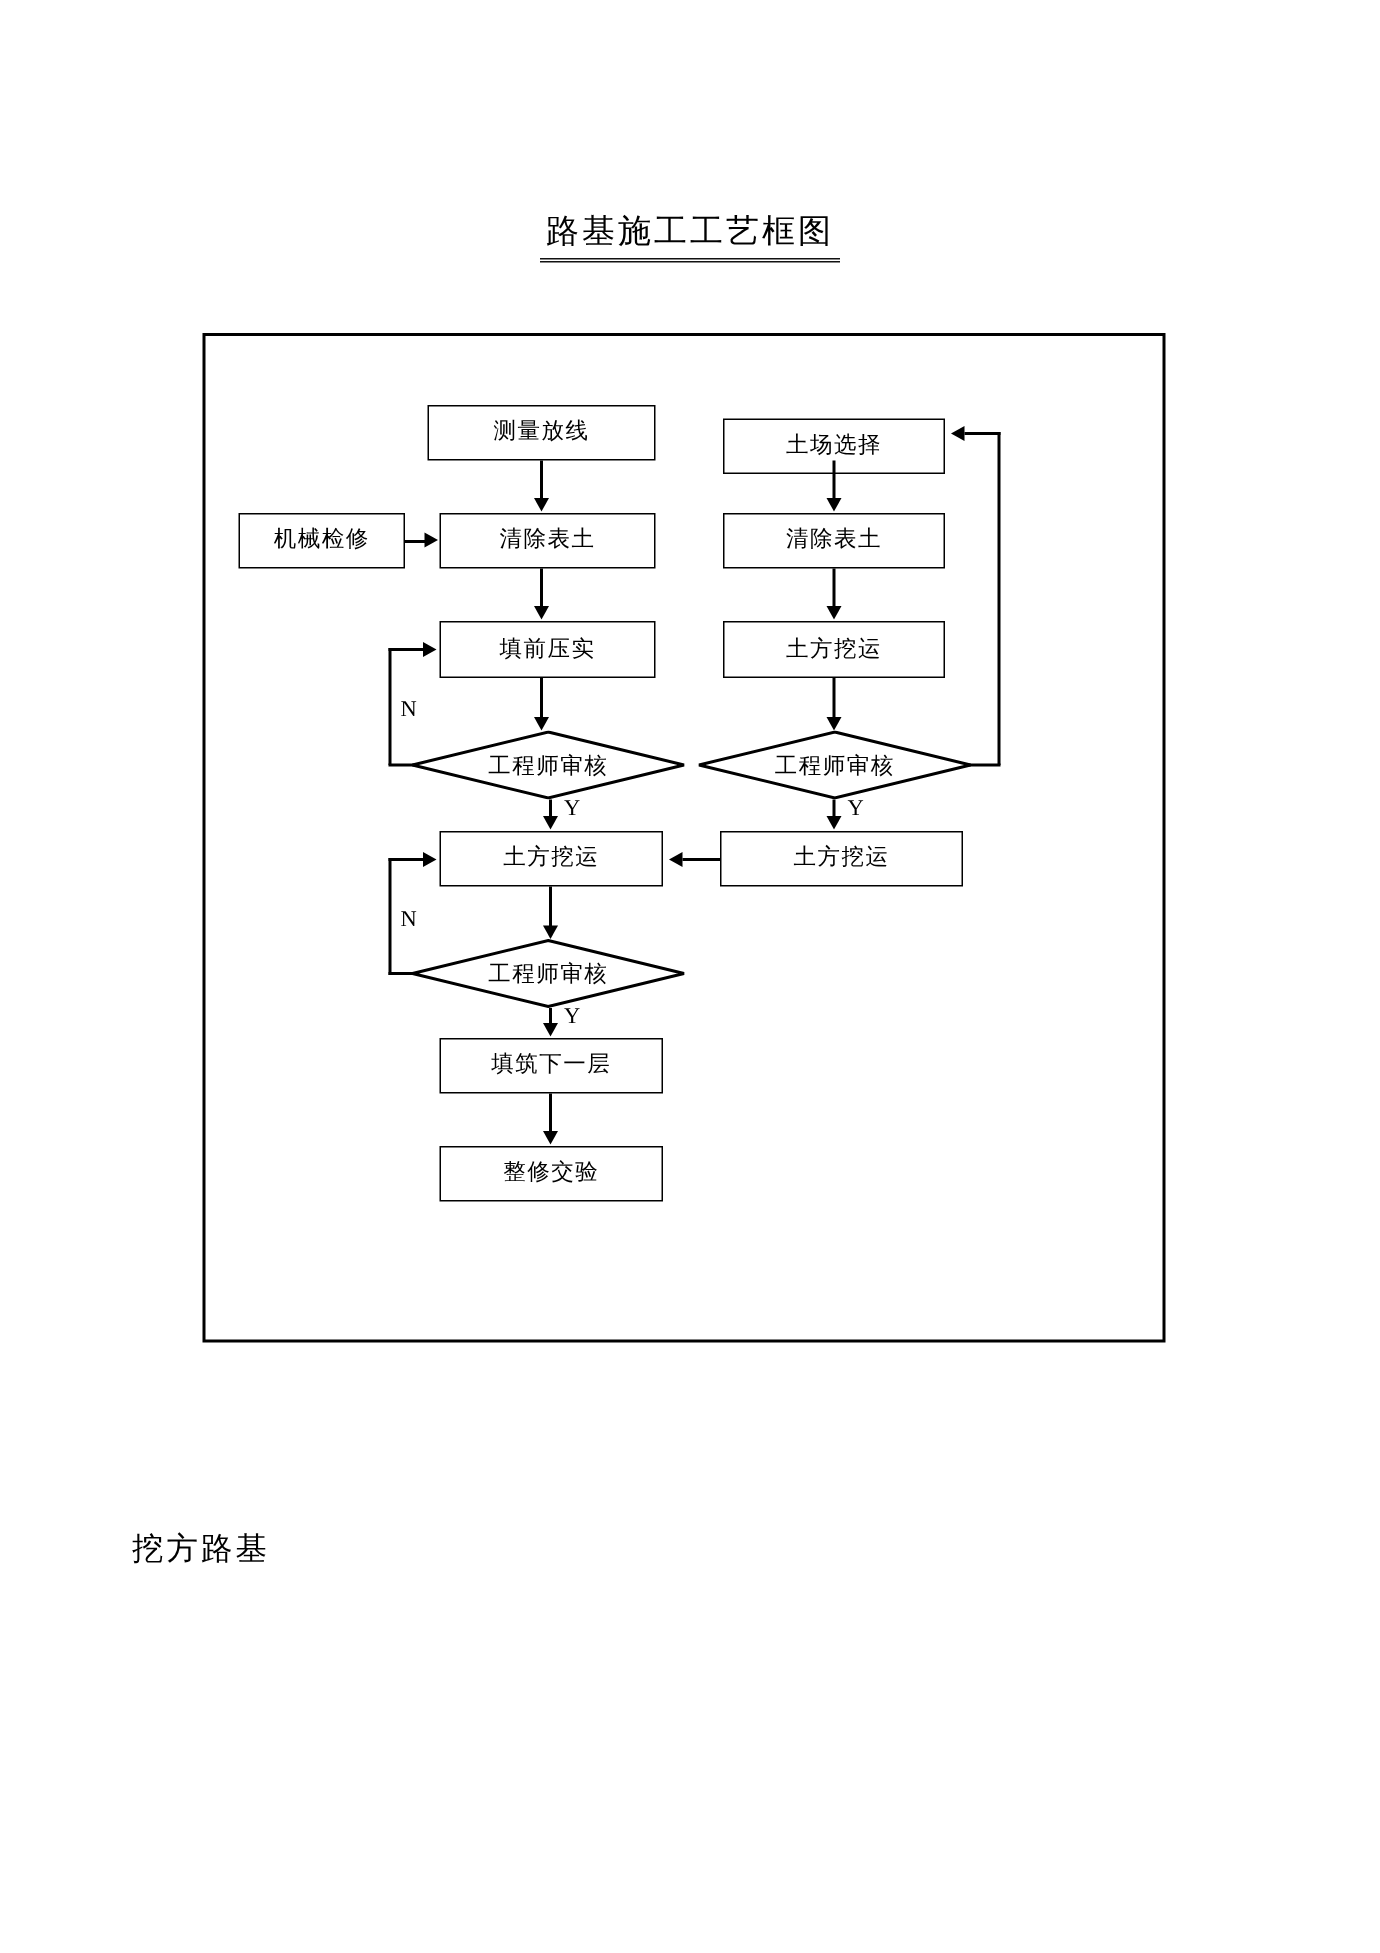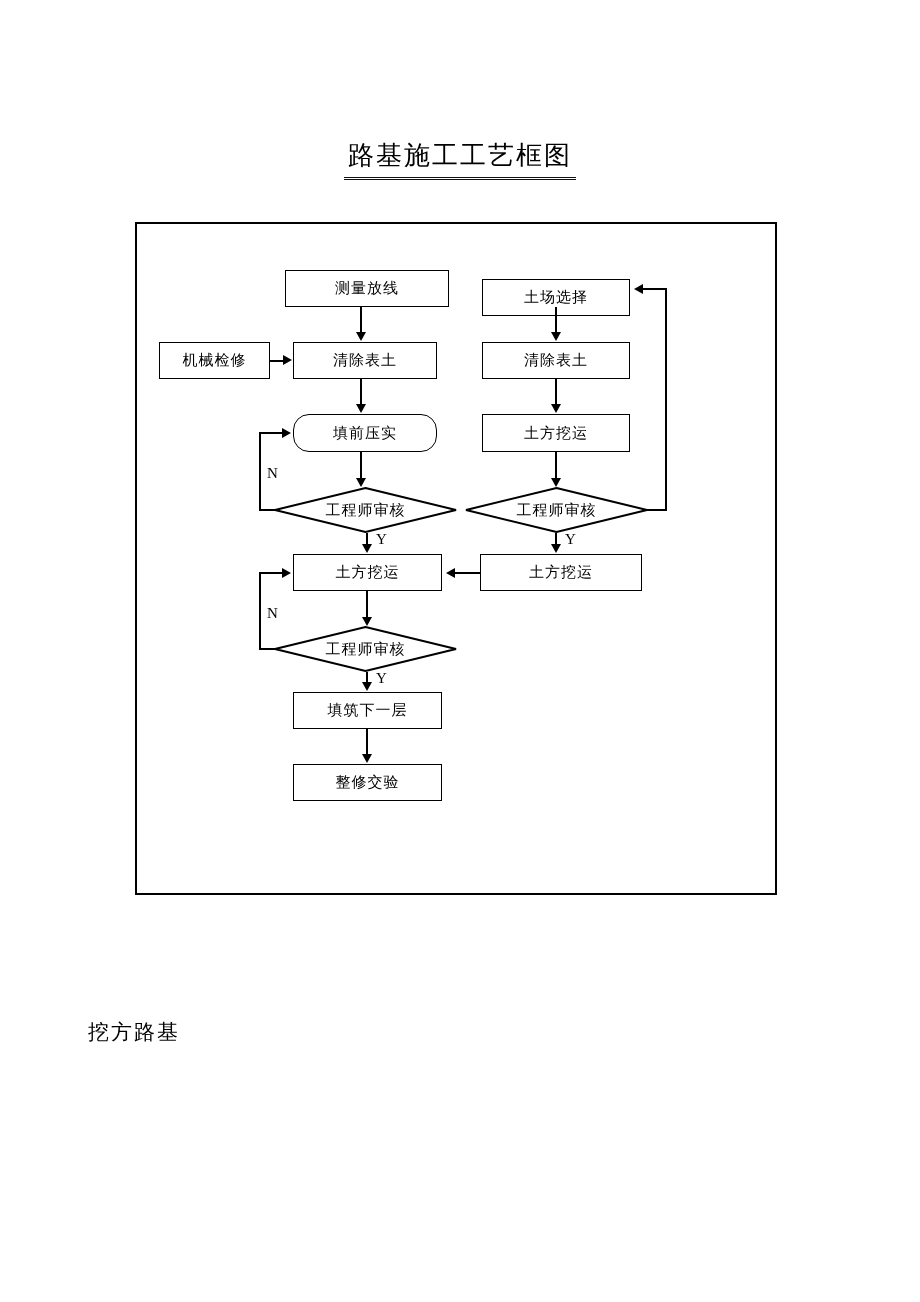--- a/index.html
+++ b/index.html
@@ -16,21 +16,21 @@
     overflow: hidden;
   }
 
   
   #doc-title {
     position: absolute;
     left: 0;
     top: 140px;
     width: 920px;
     text-align: center;
-    font-size: 26px;
+    font-size: 22px;
     letter-spacing: 2px;
     font-family: "Liberation Serif", "DejaVu Serif", serif;
   }
   #doc-title .title-text {
     display: inline-block;
     padding: 0 4px 4px 4px;
     border-bottom: 3px double #111;
     line-height: 1.25;
   }
 
@@ -135,41 +135,41 @@
 </style>
 </head>
 <body>
 
 <div id="doc-title">
   <span class="title-text">路基施工工艺框图</span>
 </div>
 
 <div id="flow-frame">
 
-  <div class="node" style="left:148px; top:46px; width:164px; height:37px;">
+  <div class="node" style="left:148px; top:46px; width:152px; height:37px;">
     <span>测量放线</span>
   </div>
 
   <div class="node" style="left:345px; top:55px; width:148px; height:37px;">
     <span>土场选择</span>
   </div>
 
   <div class="node" style="left:22px; top:118px; width:111px; height:37px;">
     <span>机械检修</span>
   </div>
 
   <div class="node" style="left:156px; top:118px; width:144px; height:37px;">
     <span>清除表土</span>
   </div>
 
   <div class="node" style="left:345px; top:118px; width:148px; height:37px;">
     <span>清除表土</span>
   </div>
 
-  <div class="node" style="left:156px; top:190px; width:144px; height:38px;border-radius:16px;">
+  <div class="node" style="left:156px; top:190px; width:144px; height:38px;">
     <span>填前压实</span>
   </div>
 
   <div class="node" style="left:345px; top:190px; width:148px; height:38px;">
     <span>土方挖运</span>
   </div>
 
   <div class="decision" style="left:137px; top:263px; width:183px; height:46px;">
     <svg width="183" height="46" viewBox="0 0 183 46">
       <polygon points="91.5,1 182,23 91.5,45 1,23" fill="#ffffff" stroke="#000000" stroke-width="2"></polygon>

